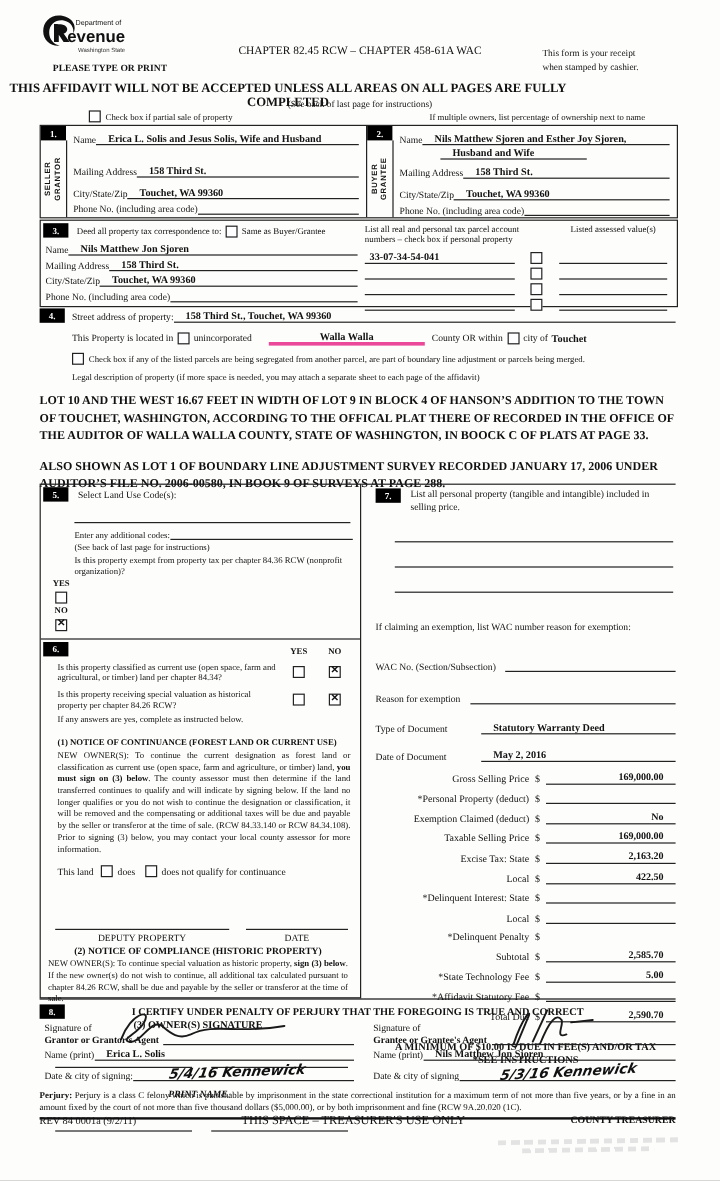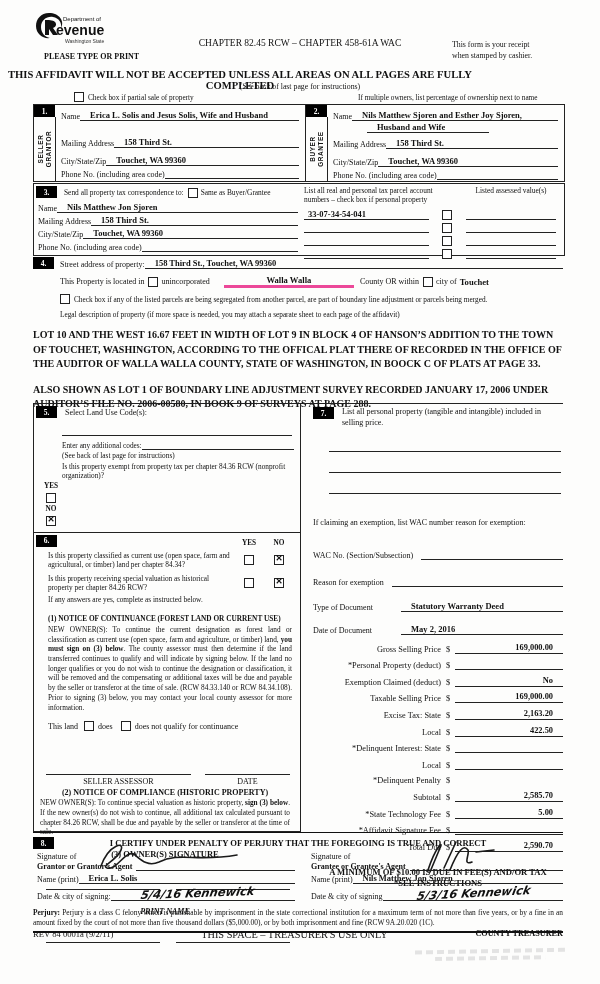--- a/index.html
+++ b/index.html
@@ -129,21 +129,21 @@
         <span class="lbl">Phone No. (including area code)</span>
         <span class="fill"></span>
       </div>
     </div>
   </div>
 
   <div class="abs box" style="left:33px;top:183px;width:530px;height:71px;display:flex;">
     <div style="width:268px;position:relative;padding:2px 4px 0 4px;box-sizing:border-box;">
       <div class="nb abs" style="left:2px;top:2px;">3.</div>
       <div class="b3hdr frow" style="padding-left:26px;align-items:center;height:14px;">
-        <span>Send all property tax correspondence to:</span>
+        <span>Deed all property tax correspondence to:</span>
         <span class="cb" style="margin-left:4px;"></span>
         <span style="margin-left:3px;font-size:7.4px;">Same as Buyer/Grantee</span>
       </div>
       <div class="b3r">
         <span class="lbl">Name</span>
         <span class="fill">Nils Matthew Jon Sjoren</span>
       </div>
       <div class="b3r">
         <span class="lbl">Mailing Address</span>
         <span class="fill">158 Third St.</span>
@@ -275,21 +275,21 @@
           <span class="cb" style="margin-left:8px;"></span>
           <span style="margin-left:4px;">does not qualify for continuance</span>
         </div>
 
         <div style="display:flex;margin:34px 4px 0 10px;">
           <span class="line" style="flex:1.7;"></span>
           <span style="width:14px;"></span>
           <span class="line" style="flex:1;"></span>
         </div>
         <div style="display:flex;margin:2px 4px 0 10px;">
-          <span class="ctr" style="flex:1.7;font-size:8px;">SELLER ASSESSOR</span>
+          <span class="ctr" style="flex:1.7;font-size:8px;">DEPUTY PROPERTY</span>
           <span style="width:14px;"></span>
           <span class="ctr" style="flex:1;font-size:8px;">DATE</span>
         </div>
 
         <div class="ctr b" style="font-size:8px;margin-top:2px;">(2) NOTICE OF COMPLIANCE (HISTORIC PROPERTY)</div>
         <p class="just" style="margin:1px 4px 0 4px;"><span>NEW OWNER(S):  To continue special valuation as historic property, </span><span class="b">sign (3) below</span><span>.  If the new owner(s) do not wish to continue, all additional tax calculated pursuant to chapter 84.26 RCW, shall be due and payable by the seller or transferor at the time of sale.</span></p>
 
         <div class="ctr b" style="font-size:8.5px;margin-top:12px;">(3)  OWNER(S) SIGNATURE</div>
         <div style="display:flex;margin:21px 4px 0 10px;">
           <span class="line" style="flex:1;"></span>
@@ -383,21 +383,21 @@
             <span class="fl">Subtotal</span>
             <span class="fd">$</span>
             <span class="fv">2,585.70</span>
           </div>
         <div class="fee">
             <span class="fl">*State Technology Fee</span>
             <span class="fd">$</span>
             <span class="fv">5.00</span>
           </div>
         <div class="fee">
-            <span class="fl">*Affidavit Signature Fee</span>
+            <span class="fl">*Affidavit Statutory Fee</span>
             <span class="fd">$</span>
             <span class="fv"></span>
           </div>
         <div class="fee">
             <span class="fl">Total Due</span>
             <span class="fd">$</span>
             <span class="fv">2,590.70</span>
           </div>
       </div>
 

